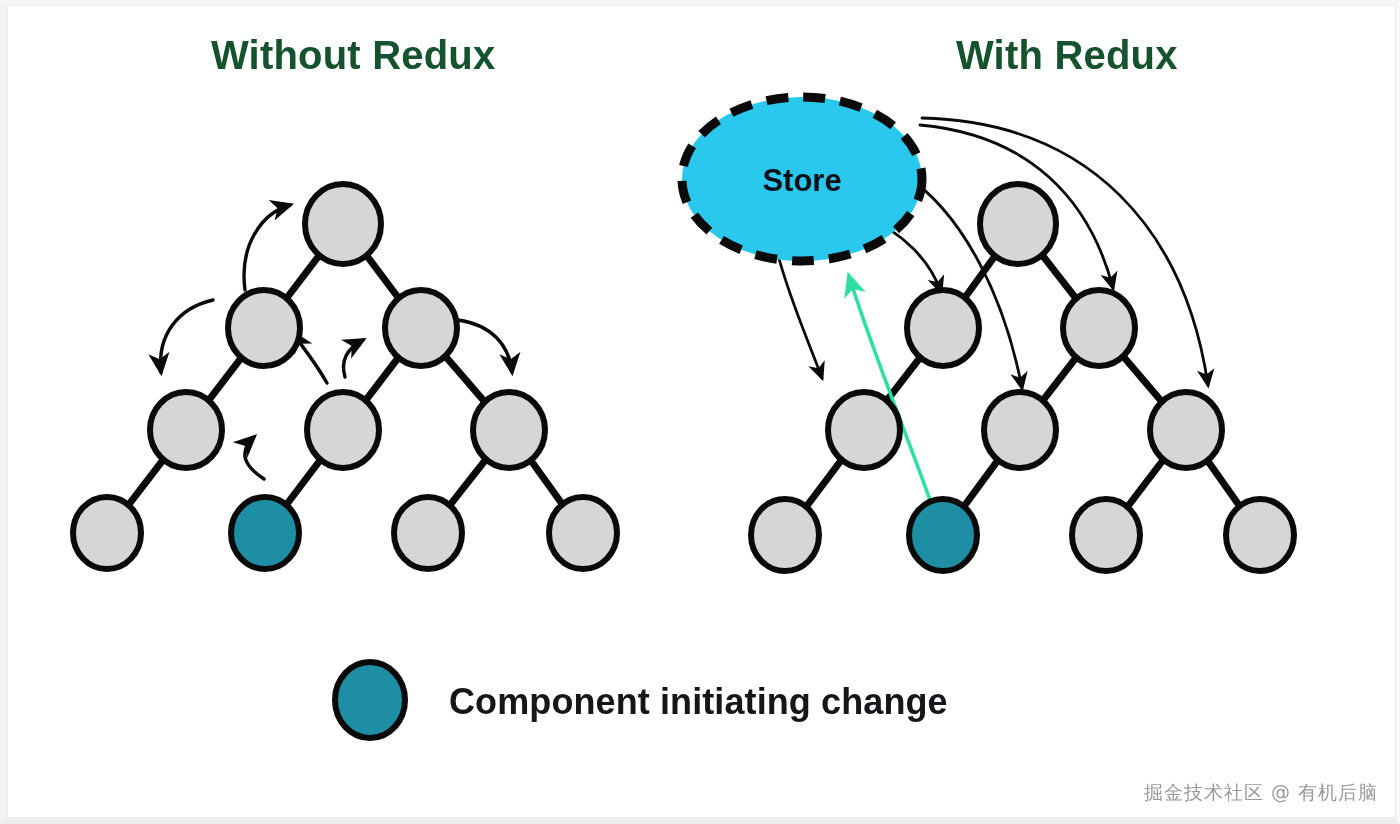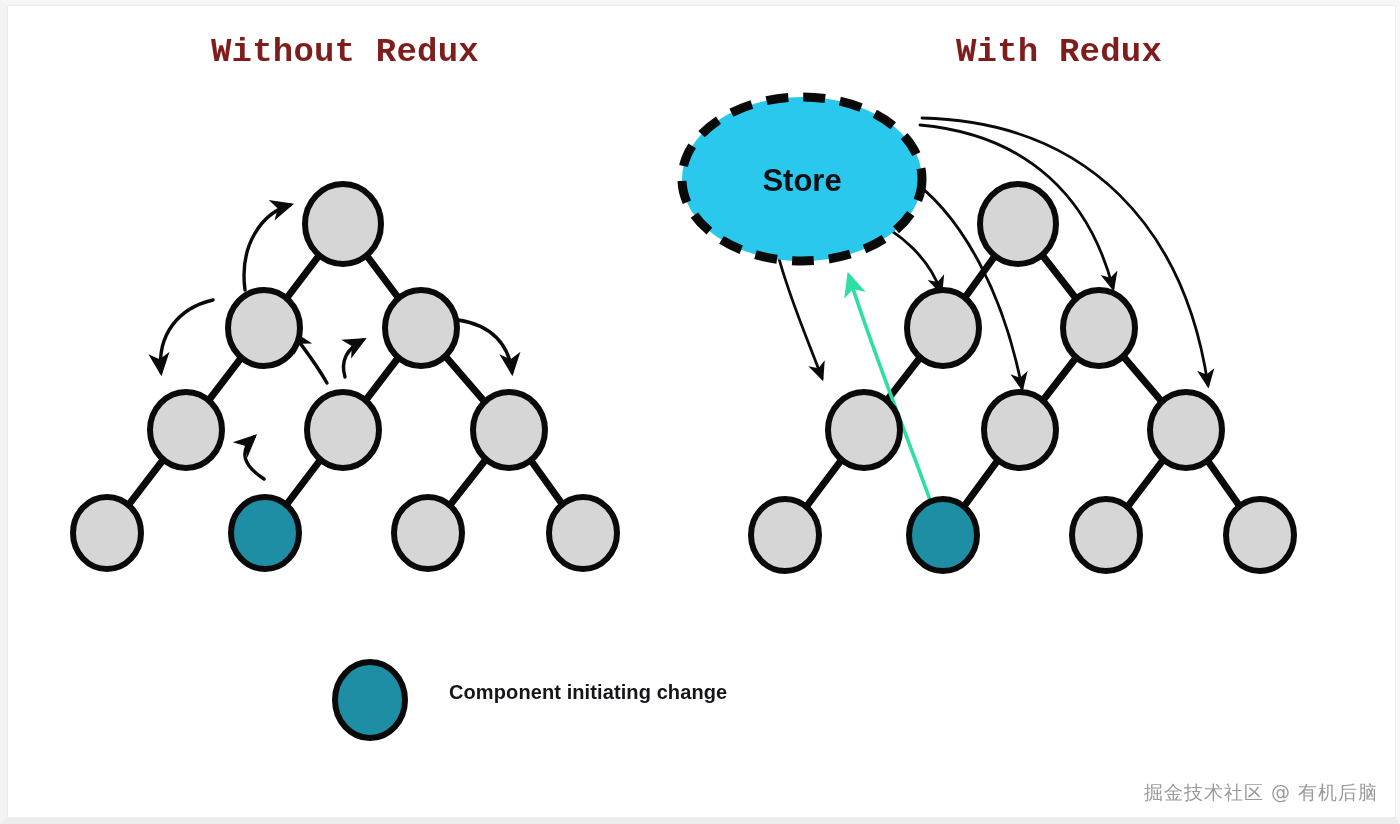--- a/index.html
+++ b/index.html
@@ -39,41 +39,41 @@
     pointer-events: none;
   }
   .diagram-svg {
     position: absolute;
     left: 0;
     top: 0;
     display: block;
   }
   .panel-title {
     position: absolute;
-    font-size: 34px;
+    font-size: 40px;
     font-weight: 700;
-    color: #7f1d1d;
+    color: #14532d;
     letter-spacing: 0.2px;
     white-space: nowrap;
-    font-family: Liberation Mono, monospace;
+    font-family: Liberation Sans, sans-serif;
   }
   #title-without { left: 211px; top: 33px; }
   #title-with   { left: 956px; top: 33px; }
 
   .store-label {
     font-size: 31px;
     font-weight: 600;
     fill: #0d1117;
     font-family: "Liberation Sans", sans-serif;
   }
   .legend-label {
     position: absolute;
     left: 449px;
     top: 681px;
-    font-size: 20px;
+    font-size: 36px;
     font-weight: 700;
     color: #14161a;
     letter-spacing: 0.1px;
     white-space: nowrap;
     font-family: "Liberation Sans", sans-serif;
   }
   .watermark {
     position: absolute;
     right: 22px;
     bottom: 18px;

